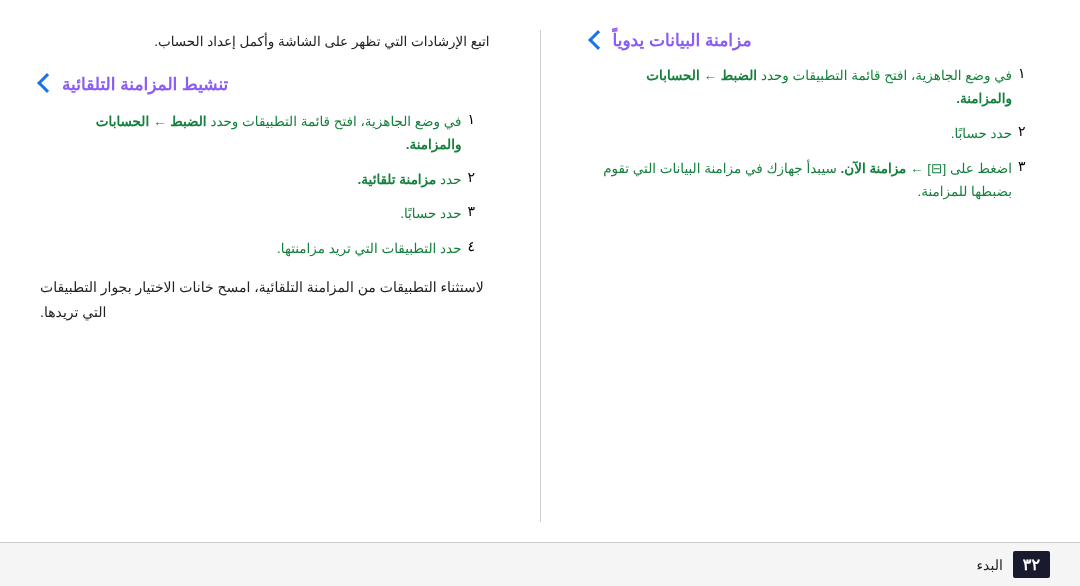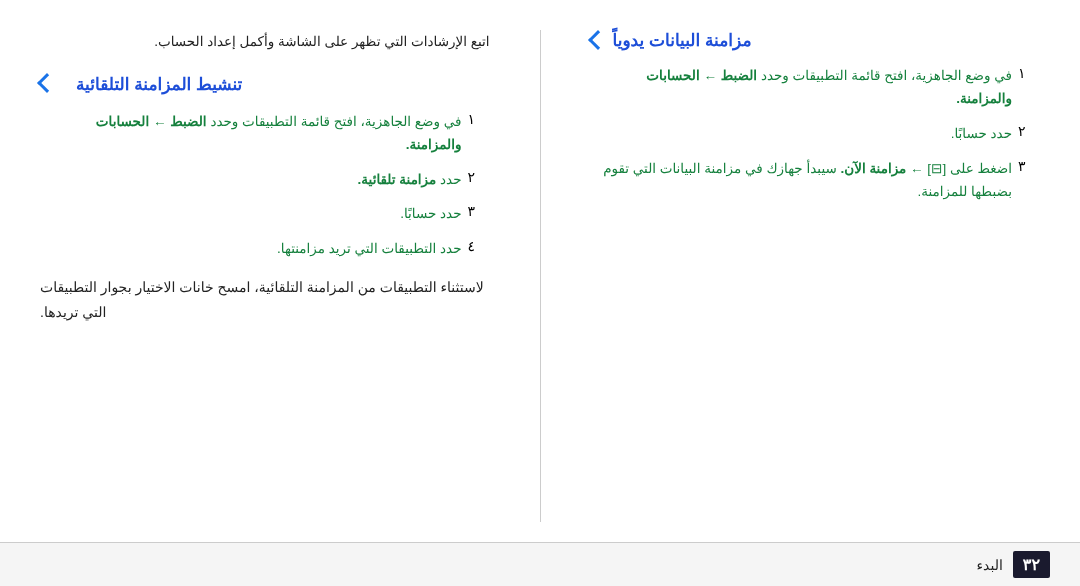--- a/index.html
+++ b/index.html
@@ -43,27 +43,27 @@
     .left-column {
       flex: 1;
       direction: rtl;
     }
 
     .section-header {
       display: flex;
       align-items: center;
       justify-content: flex-end;
       margin-bottom: 16px;
-      gap: 22px;
+      gap: 8px;
     }
 
     .section-title {
       font-size: 17px;
       font-weight: bold;
-      color: #1d4ed8;
+      color: #8b5cf6;
       text-align: right;
     }
 
     .chevron-icon {
       width: 14px;
       height: 14px;
       border-left: 3px solid #1a73e8;
       border-bottom: 3px solid #1a73e8;
       transform: rotate(45deg);
       flex-shrink: 0;

